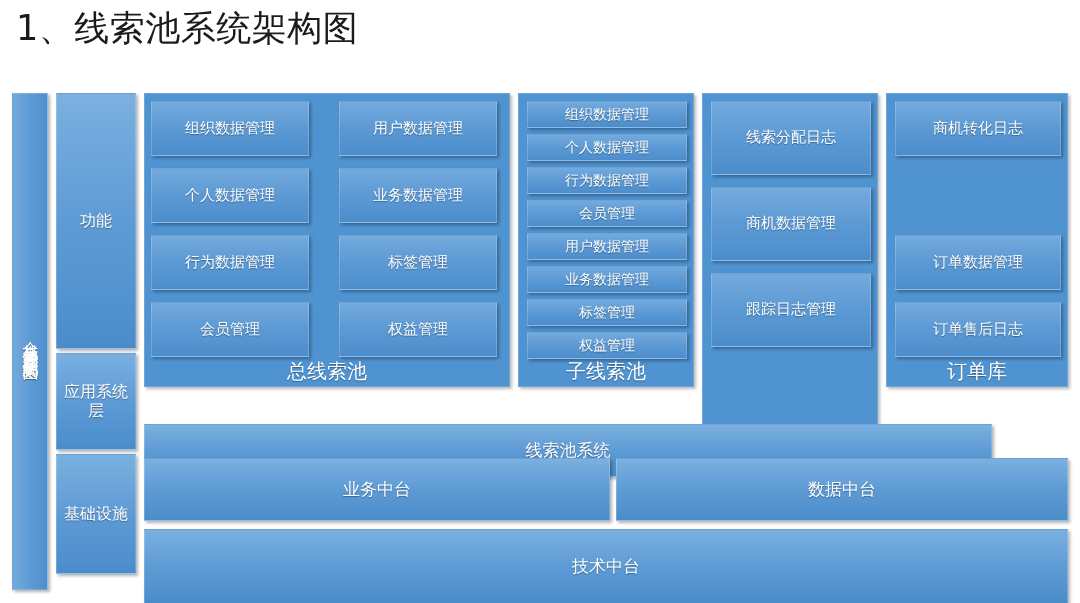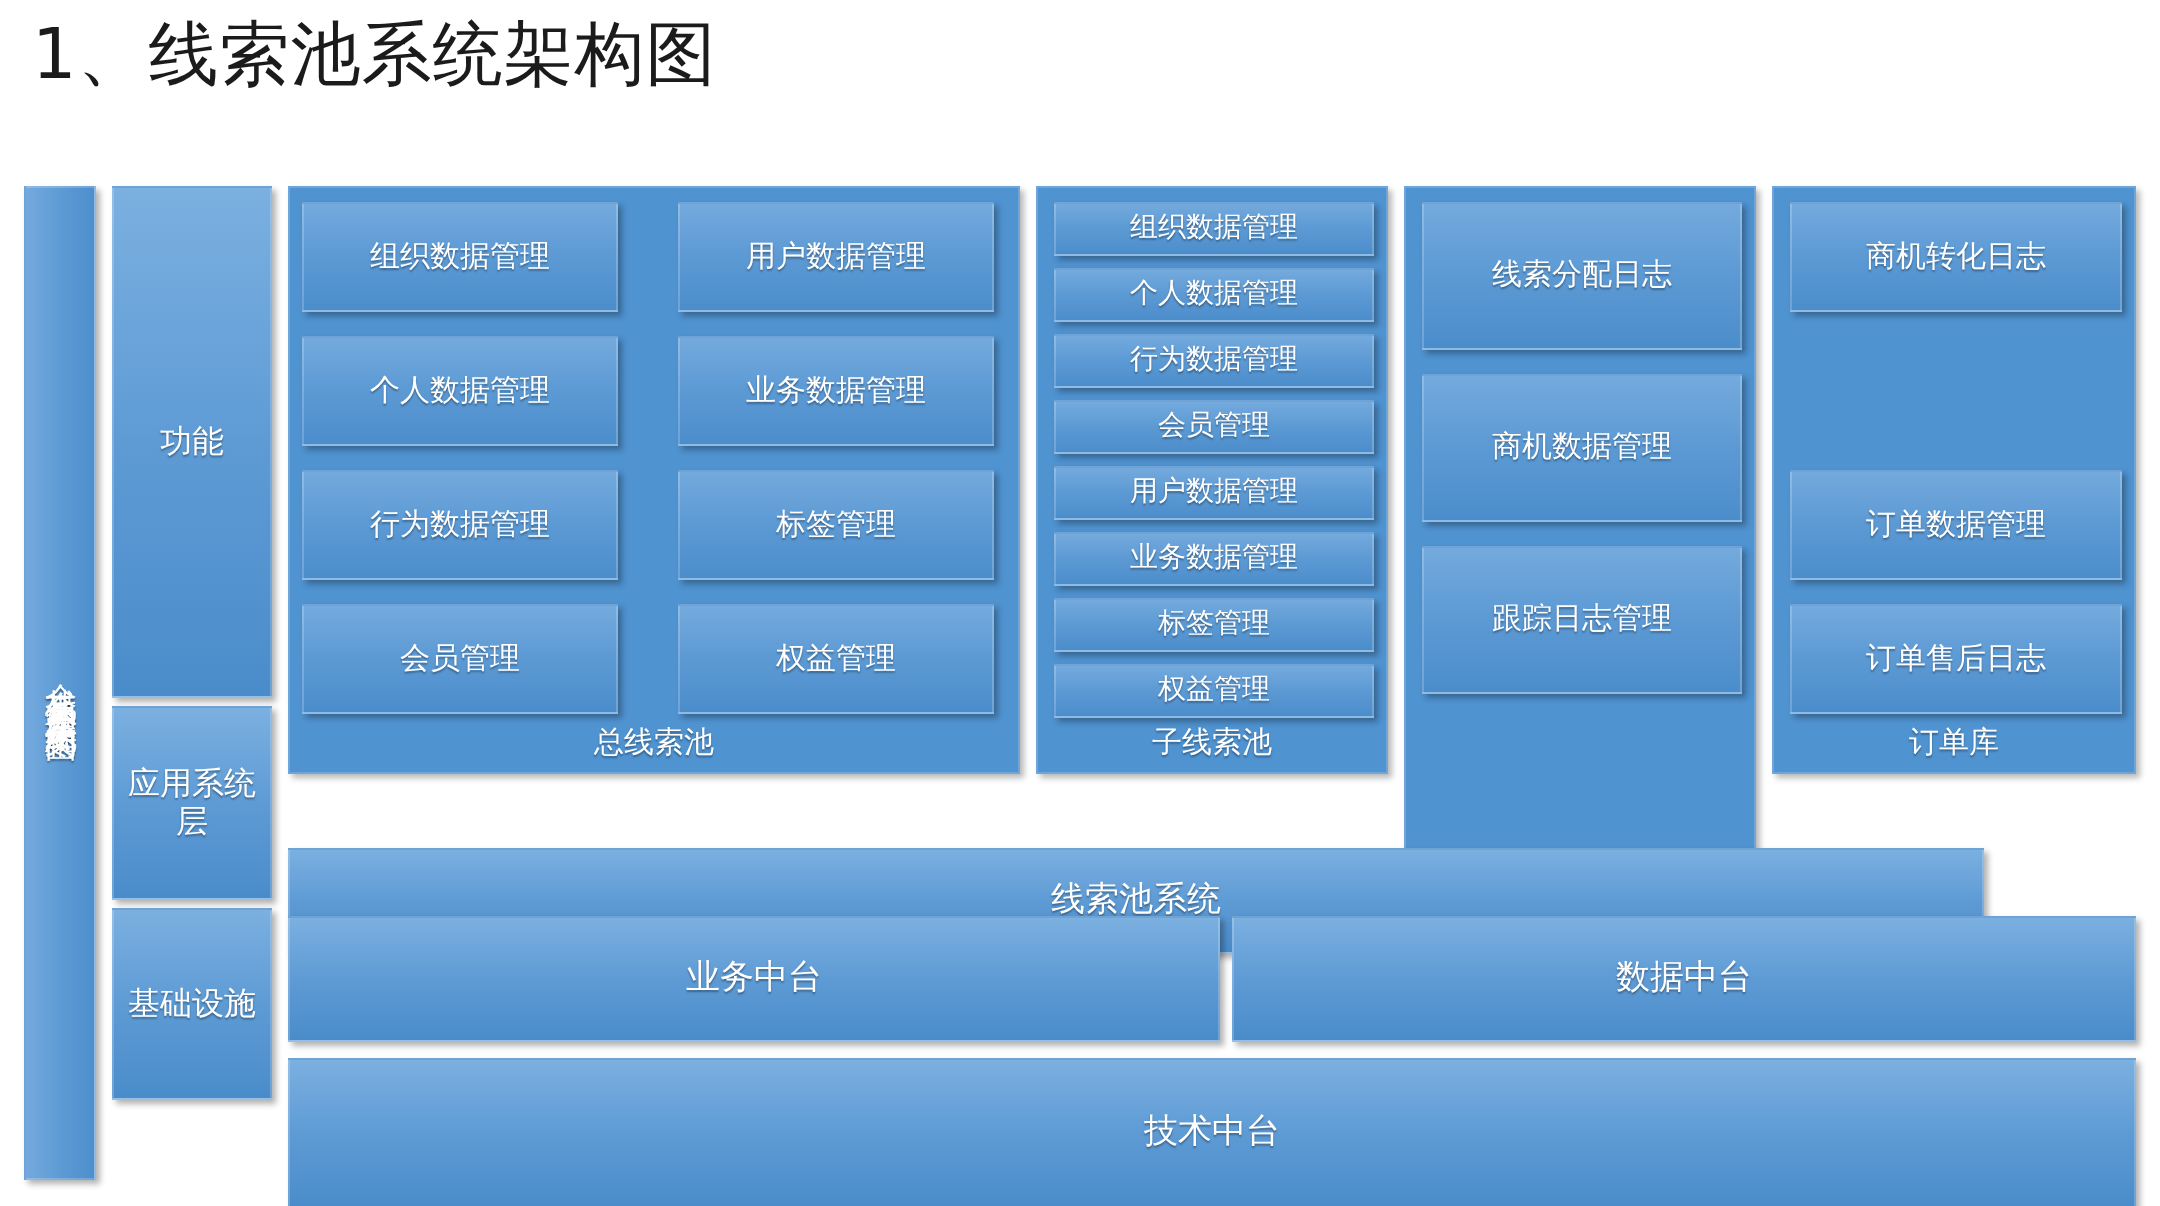--- a/index.html
+++ b/index.html
@@ -68,41 +68,41 @@
 
   
   .layer {
     left: 56px;
     width: 80px;
     font-size: 16px;
     background: linear-gradient(to bottom, #7bb0e0 0%, #5e9bd5 50%, #4a8cca 100%);
   }
   .layer-fn   { top: 93px;  height: 256px; }
   .layer-app  { top: 353px; height: 97px;  }
-  .layer-infra{ top: 454px; height: 96px; }
+  .layer-infra{ top: 454px; height: 120px; }
 
   
   .group {
     position: absolute;
     box-sizing: border-box;
     background: #4f93d1;
     box-shadow: 2px 2px 3px rgba(0,0,0,0.28);
     border: 1px solid rgba(255,255,255,0.18);
   }
   .group-label {
     position: absolute;
     left: 0;
     right: 0;
     bottom: 2px;
     height: 26px;
     display: flex;
     align-items: center;
     justify-content: center;
     color: #ffffff;
-    font-size: 15px;
+    font-size: 20px;
     text-shadow: 0 1px 1px rgba(0,0,0,0.35);
   }
 
   #grp-main { left: 144px; top: 93px;  width: 366px; height: 294px; }
   #grp-sub  { left: 518px; top: 93px;  width: 176px; height: 294px; }
   #grp-opp  { left: 702px; top: 93px;  width: 176px; height: 382px; }
   #grp-ord  { left: 886px; top: 93px;  width: 182px; height: 294px; }
 
   
   .cell-main {

